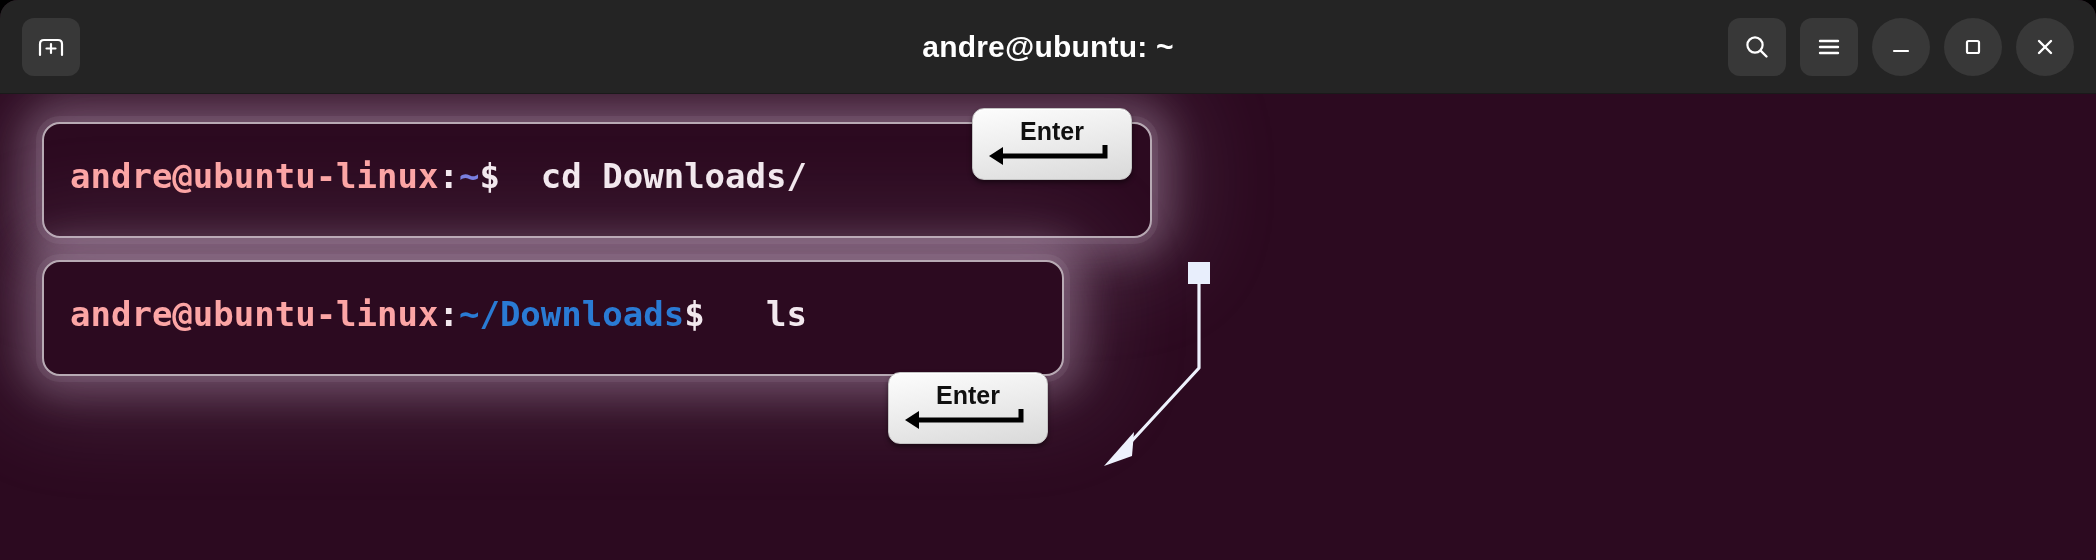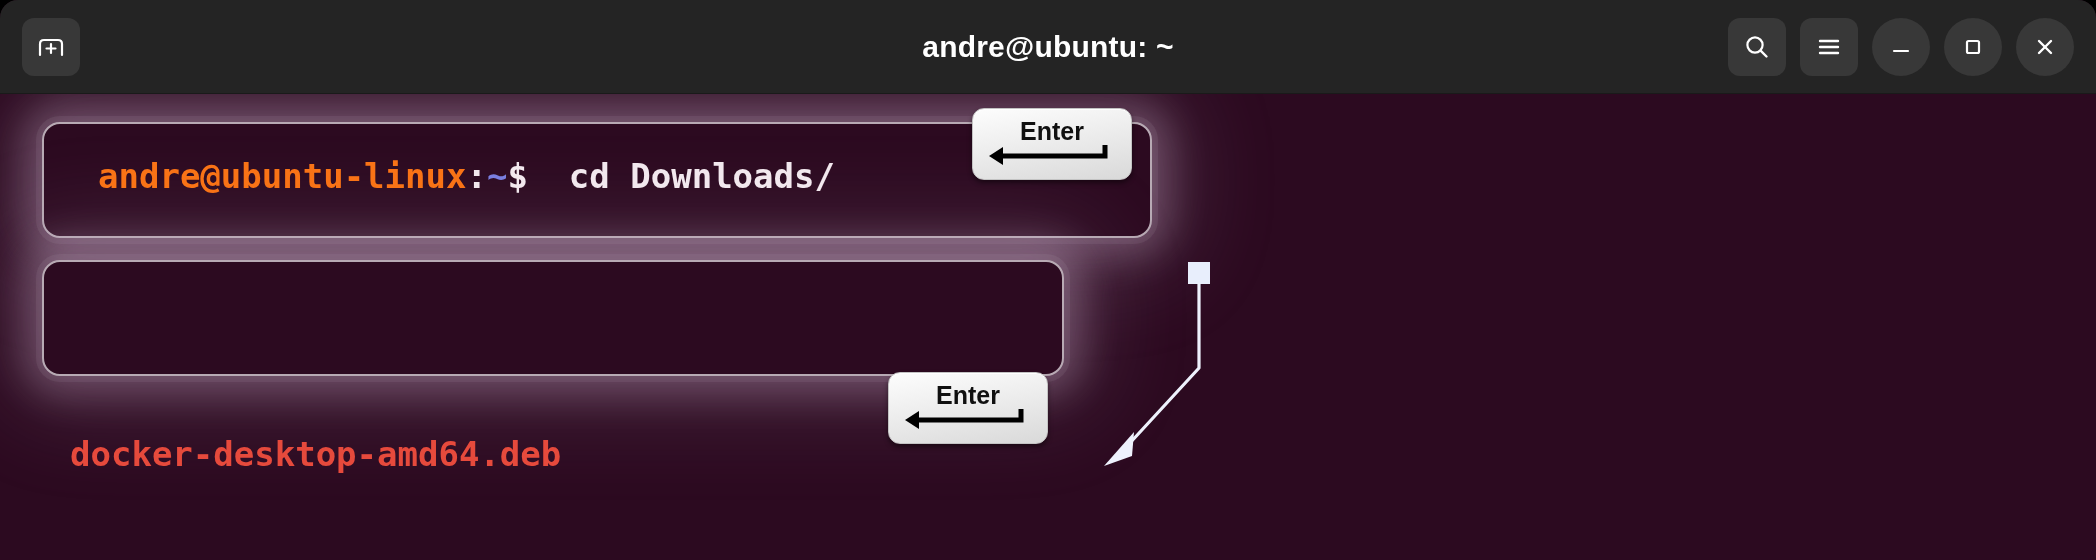--- a/index.html
+++ b/index.html
@@ -102,21 +102,21 @@
   }
 
   .term-line {
     position: absolute;
     font-family: "DejaVu Sans Mono", "Liberation Mono", monospace;
     font-size: 34px;
     font-weight: bold;
     white-space: pre;
     letter-spacing: 0px;
   }
-  .c-green  { color: #f97316; margin-left: 28px; }
+  .c-green  { color: #fca5a5; }
   .c-white  { color: #f2e8ee; }
   .c-blue   { color: #7a7fe0; }
   .c-blue2  { color: #2a7bd4; }
   .c-red    { color: #e64a3c; }
 
   
   .hl-box {
     position: absolute;
     border-radius: 18px;
     background: #2c0a20;
@@ -250,22 +250,22 @@
     </div>
 
     <div class="term">
 
       <div class="hl-box" id="hl-box-1"></div>
 
       <div class="hl-box" id="hl-box-2"></div>
 
       <div class="term-line" id="term-line-1" style="left:70px; top:62px;"><span class="c-green">andre@ubuntu-linux</span><span class="c-white">:</span><span class="c-blue">~</span><span class="c-white">$</span><span class="c-white">  cd Downloads/</span></div>
 
-
-      <div class="term-line c-red" id="term-output" style="left:70px; top:340px;">docker-desktop-amd64.deb</div>
+      <div class="term-line" id="term-line-2" style="left:70px; top:200px;"><span class="c-green">andre@ubuntu-linux</span><span class="c-white">:</span><span class="c-blue2">~/Downloads</span><span class="c-white">$</span><span class="c-white">   ls</span></div>
+
 
       <div class="enter-key" id="enter-key-1">
         <div class="ek-label">Enter</div>
         <svg class="ek-arrow" viewBox="0 0 132 22">
           <path d="M118 2 L118 13 L14 13" fill="none" stroke="#000000" stroke-width="5"></path>
           <polygon points="16,4 16,22 2,13" fill="#000000"></polygon>
         </svg>
       </div>
 
       <div class="enter-key" id="enter-key-2">

